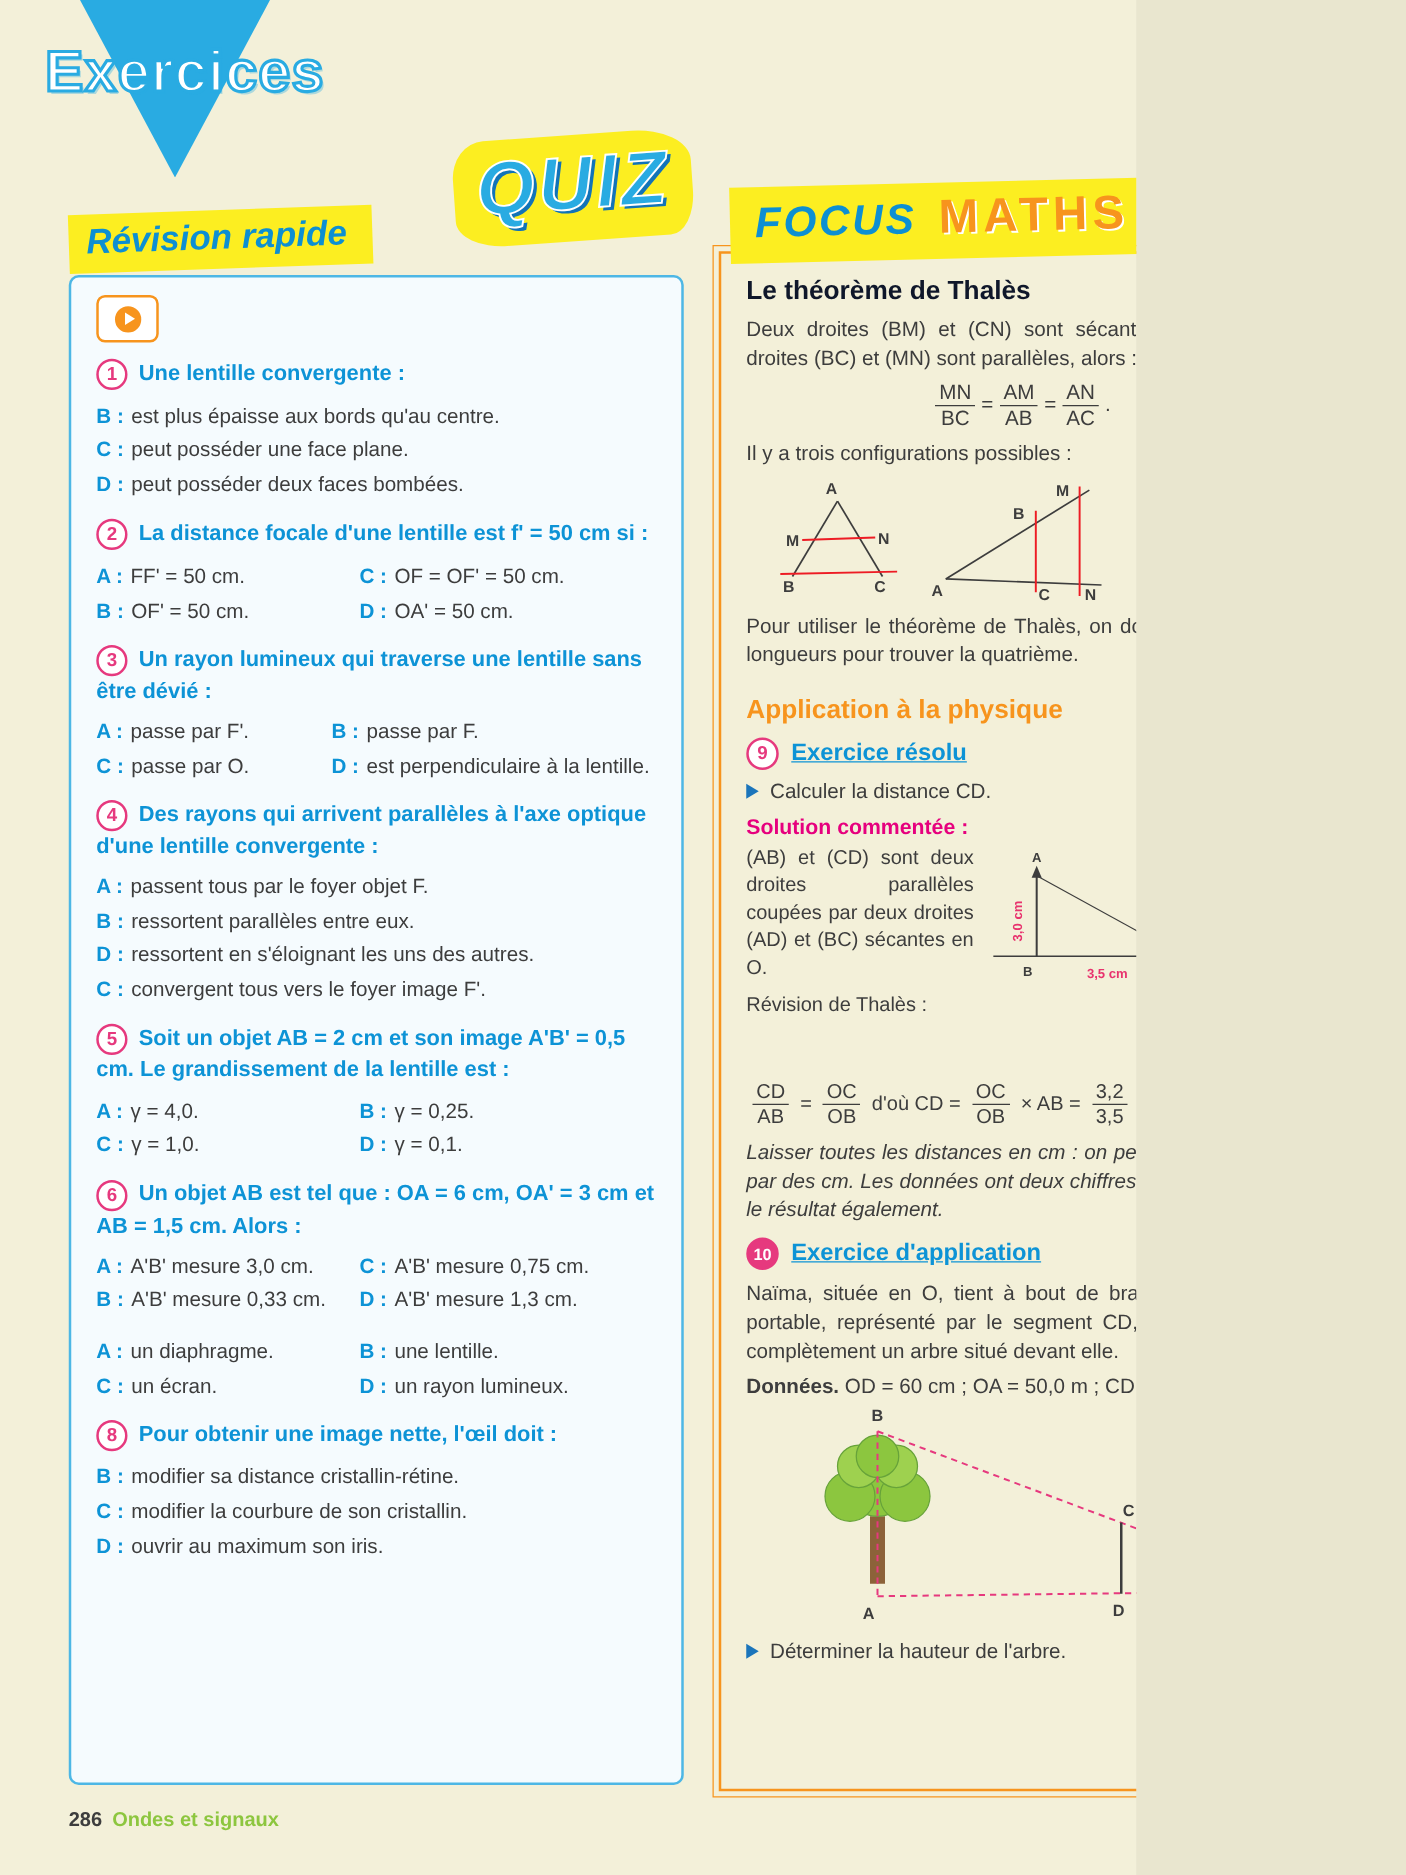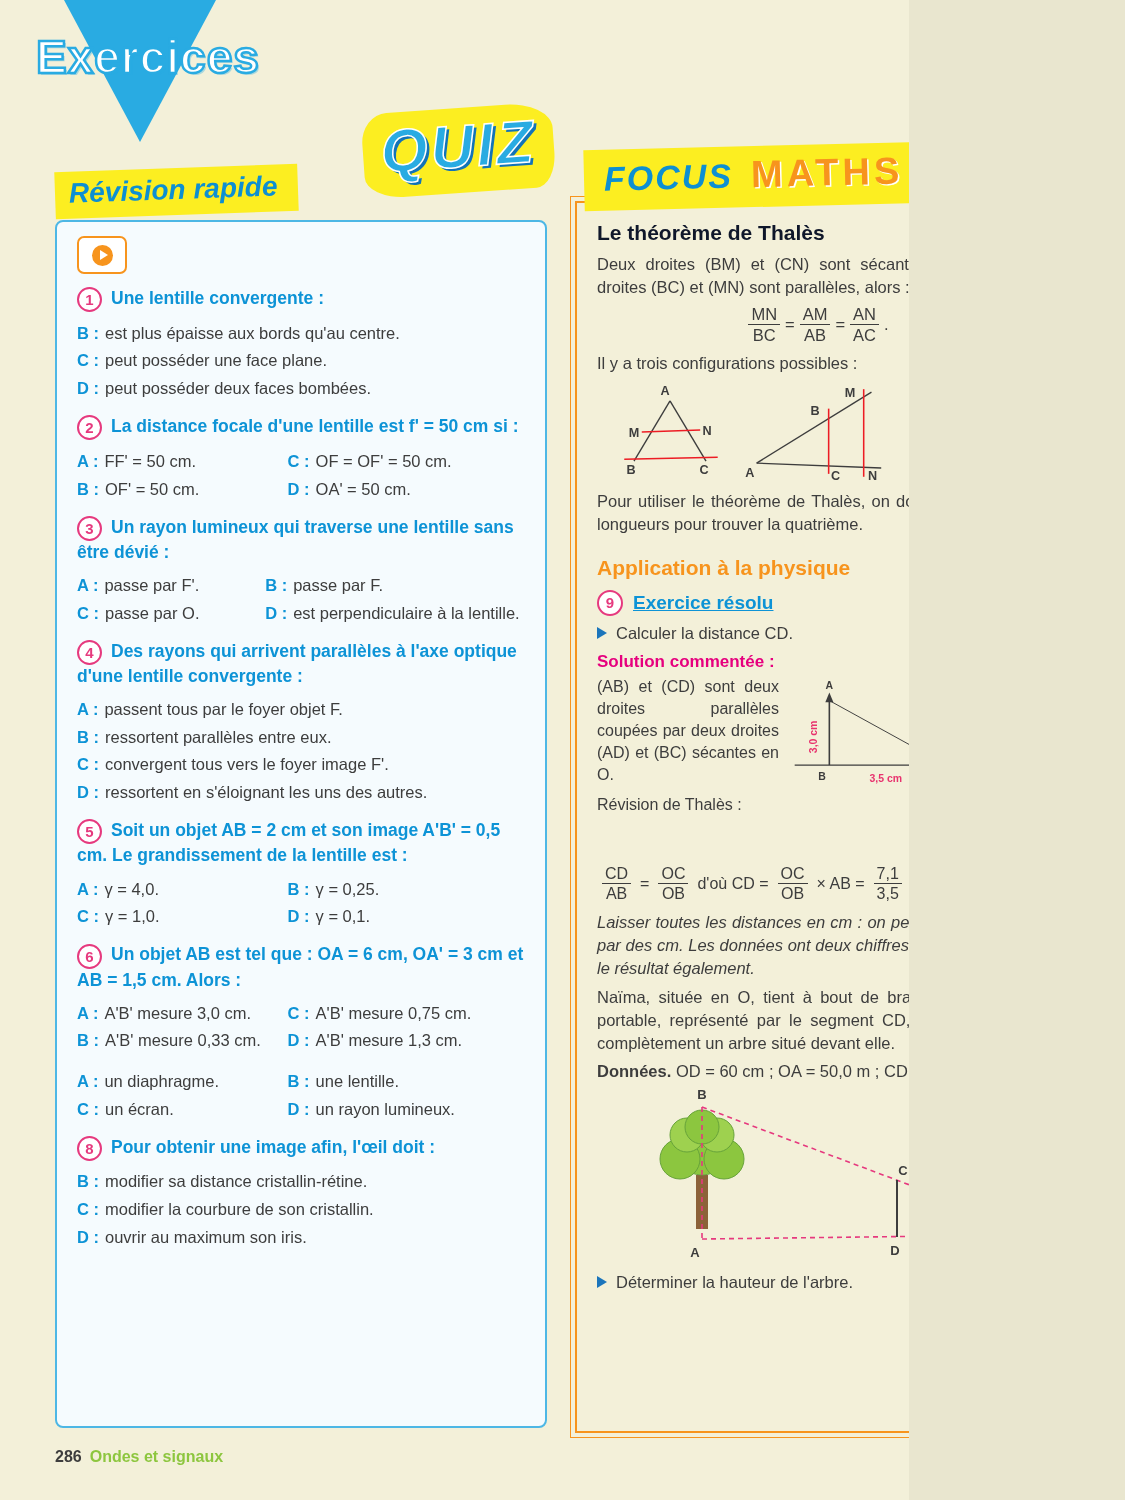--- a/index.html
+++ b/index.html
@@ -142,22 +142,22 @@
           <div class="opt"><span class="opt-key">C :</span><span>passe par O.</span></div>
           <div class="opt"><span class="opt-key">D :</span><span>est perpendiculaire à la lentille.</span></div>
         </div>
       </div>
 
       <div class="question">
         <div class="q-head"><span class="q-num">4</span><span class="q-title">Des rayons qui arrivent parallèles à l'axe optique d'une lentille convergente :</span></div>
         <div class="opts">
           <div class="opt"><span class="opt-key">A :</span><span>passent tous par le foyer objet F.</span></div>
           <div class="opt"><span class="opt-key">B :</span><span>ressortent parallèles entre eux.</span></div>
+          <div class="opt"><span class="opt-key">D :</span><span>ressortent en s'éloignant les uns des autres.</span></div>
           <div class="opt"><span class="opt-key">C :</span><span>convergent tous vers le foyer image F'.</span></div>
-          <div class="opt"><span class="opt-key">D :</span><span>ressortent en s'éloignant les uns des autres.</span></div>
         </div>
       </div>
 
       <div class="question">
         <div class="q-head"><span class="q-num">5</span><span class="q-title">Soit un objet AB = 2 cm et son image A'B' = 0,5 cm. Le grandissement de la lentille est :</span></div>
         <div class="opts two">
           <div class="opt"><span class="opt-key">A :</span><span>γ = 4,0.</span></div>
           <div class="opt"><span class="opt-key">B :</span><span>γ = 0,25.</span></div>
           <div class="opt"><span class="opt-key">C :</span><span>γ = 1,0.</span></div>
           <div class="opt"><span class="opt-key">D :</span><span>γ = 0,1.</span></div>
@@ -177,21 +177,21 @@
       <div class="question">
         <div class="opts two">
           <div class="opt"><span class="opt-key">A :</span><span>un diaphragme.</span></div>
           <div class="opt"><span class="opt-key">B :</span><span>une lentille.</span></div>
           <div class="opt"><span class="opt-key">C :</span><span>un écran.</span></div>
           <div class="opt"><span class="opt-key">D :</span><span>un rayon lumineux.</span></div>
         </div>
       </div>
 
       <div class="question">
-        <div class="q-head"><span class="q-num">8</span><span class="q-title">Pour obtenir une image afin, l'œil doit :</span></div>
+        <div class="q-head"><span class="q-num">8</span><span class="q-title">Pour obtenir une image nette, l'œil doit :</span></div>
         <div class="opts">
           <div class="opt"><span class="opt-key">B :</span><span>modifier sa distance cristallin-rétine.</span></div>
           <div class="opt"><span class="opt-key">C :</span><span>modifier la courbure de son cristallin.</span></div>
           <div class="opt"><span class="opt-key">D :</span><span>ouvrir au maximum son iris.</span></div>
         </div>
       </div>
     </div>
   </section>
 
   <section class="focus-col">
@@ -321,29 +321,33 @@
               <span class="num">OC</span>
               <span class="den">OB</span>
             </span>
           <span class="txt">d'où CD =</span>
           <span class="frac">
               <span class="num">OC</span>
               <span class="den">OB</span>
             </span>
           <span class="txt">× AB =</span>
           <span class="frac">
-              <span class="num">7,1</span>
+              <span class="num">3,2</span>
               <span class="den">3,5</span>
             </span>
           <span class="txt">× 3,0 = 3,4 cm</span>
         </div>
 
         <p class="body-p italic-p">Laisser toutes les distances en cm : on peut diviser des cm par des cm. Les données ont deux chiffres significatifs donc le résultat également.</p>
 
         
+        <div class="ex-head">
+          <span class="ex-num filled">10</span>
+          <span class="ex-title">Exercice d'application</span>
+        </div>
         <p class="body-p">Naïma, située en O, tient à bout de bras son téléphone portable, représenté par le segment CD, afin qu'il cache complètement un arbre situé devant elle.</p>
         <p class="donnees"><span class="lbl">Données.</span> <span>OD = 60 cm ; OA = 50,0 m ; CD = 15,0 cm.</span></p>
 
         
         <svg width="470" height="180" viewBox="0 0 470 180">
           <g>
             <rect x="99" y="88" width="12" height="54" fill="#8c6239"></rect>
             <circle cx="105" cy="60" r="28" fill="#8cc63f" stroke="#67a33a" stroke-width="1"></circle>
             <circle cx="83" cy="72" r="20" fill="#8cc63f" stroke="#67a33a" stroke-width="1"></circle>
             <circle cx="127" cy="72" r="20" fill="#8cc63f" stroke="#67a33a" stroke-width="1"></circle>

